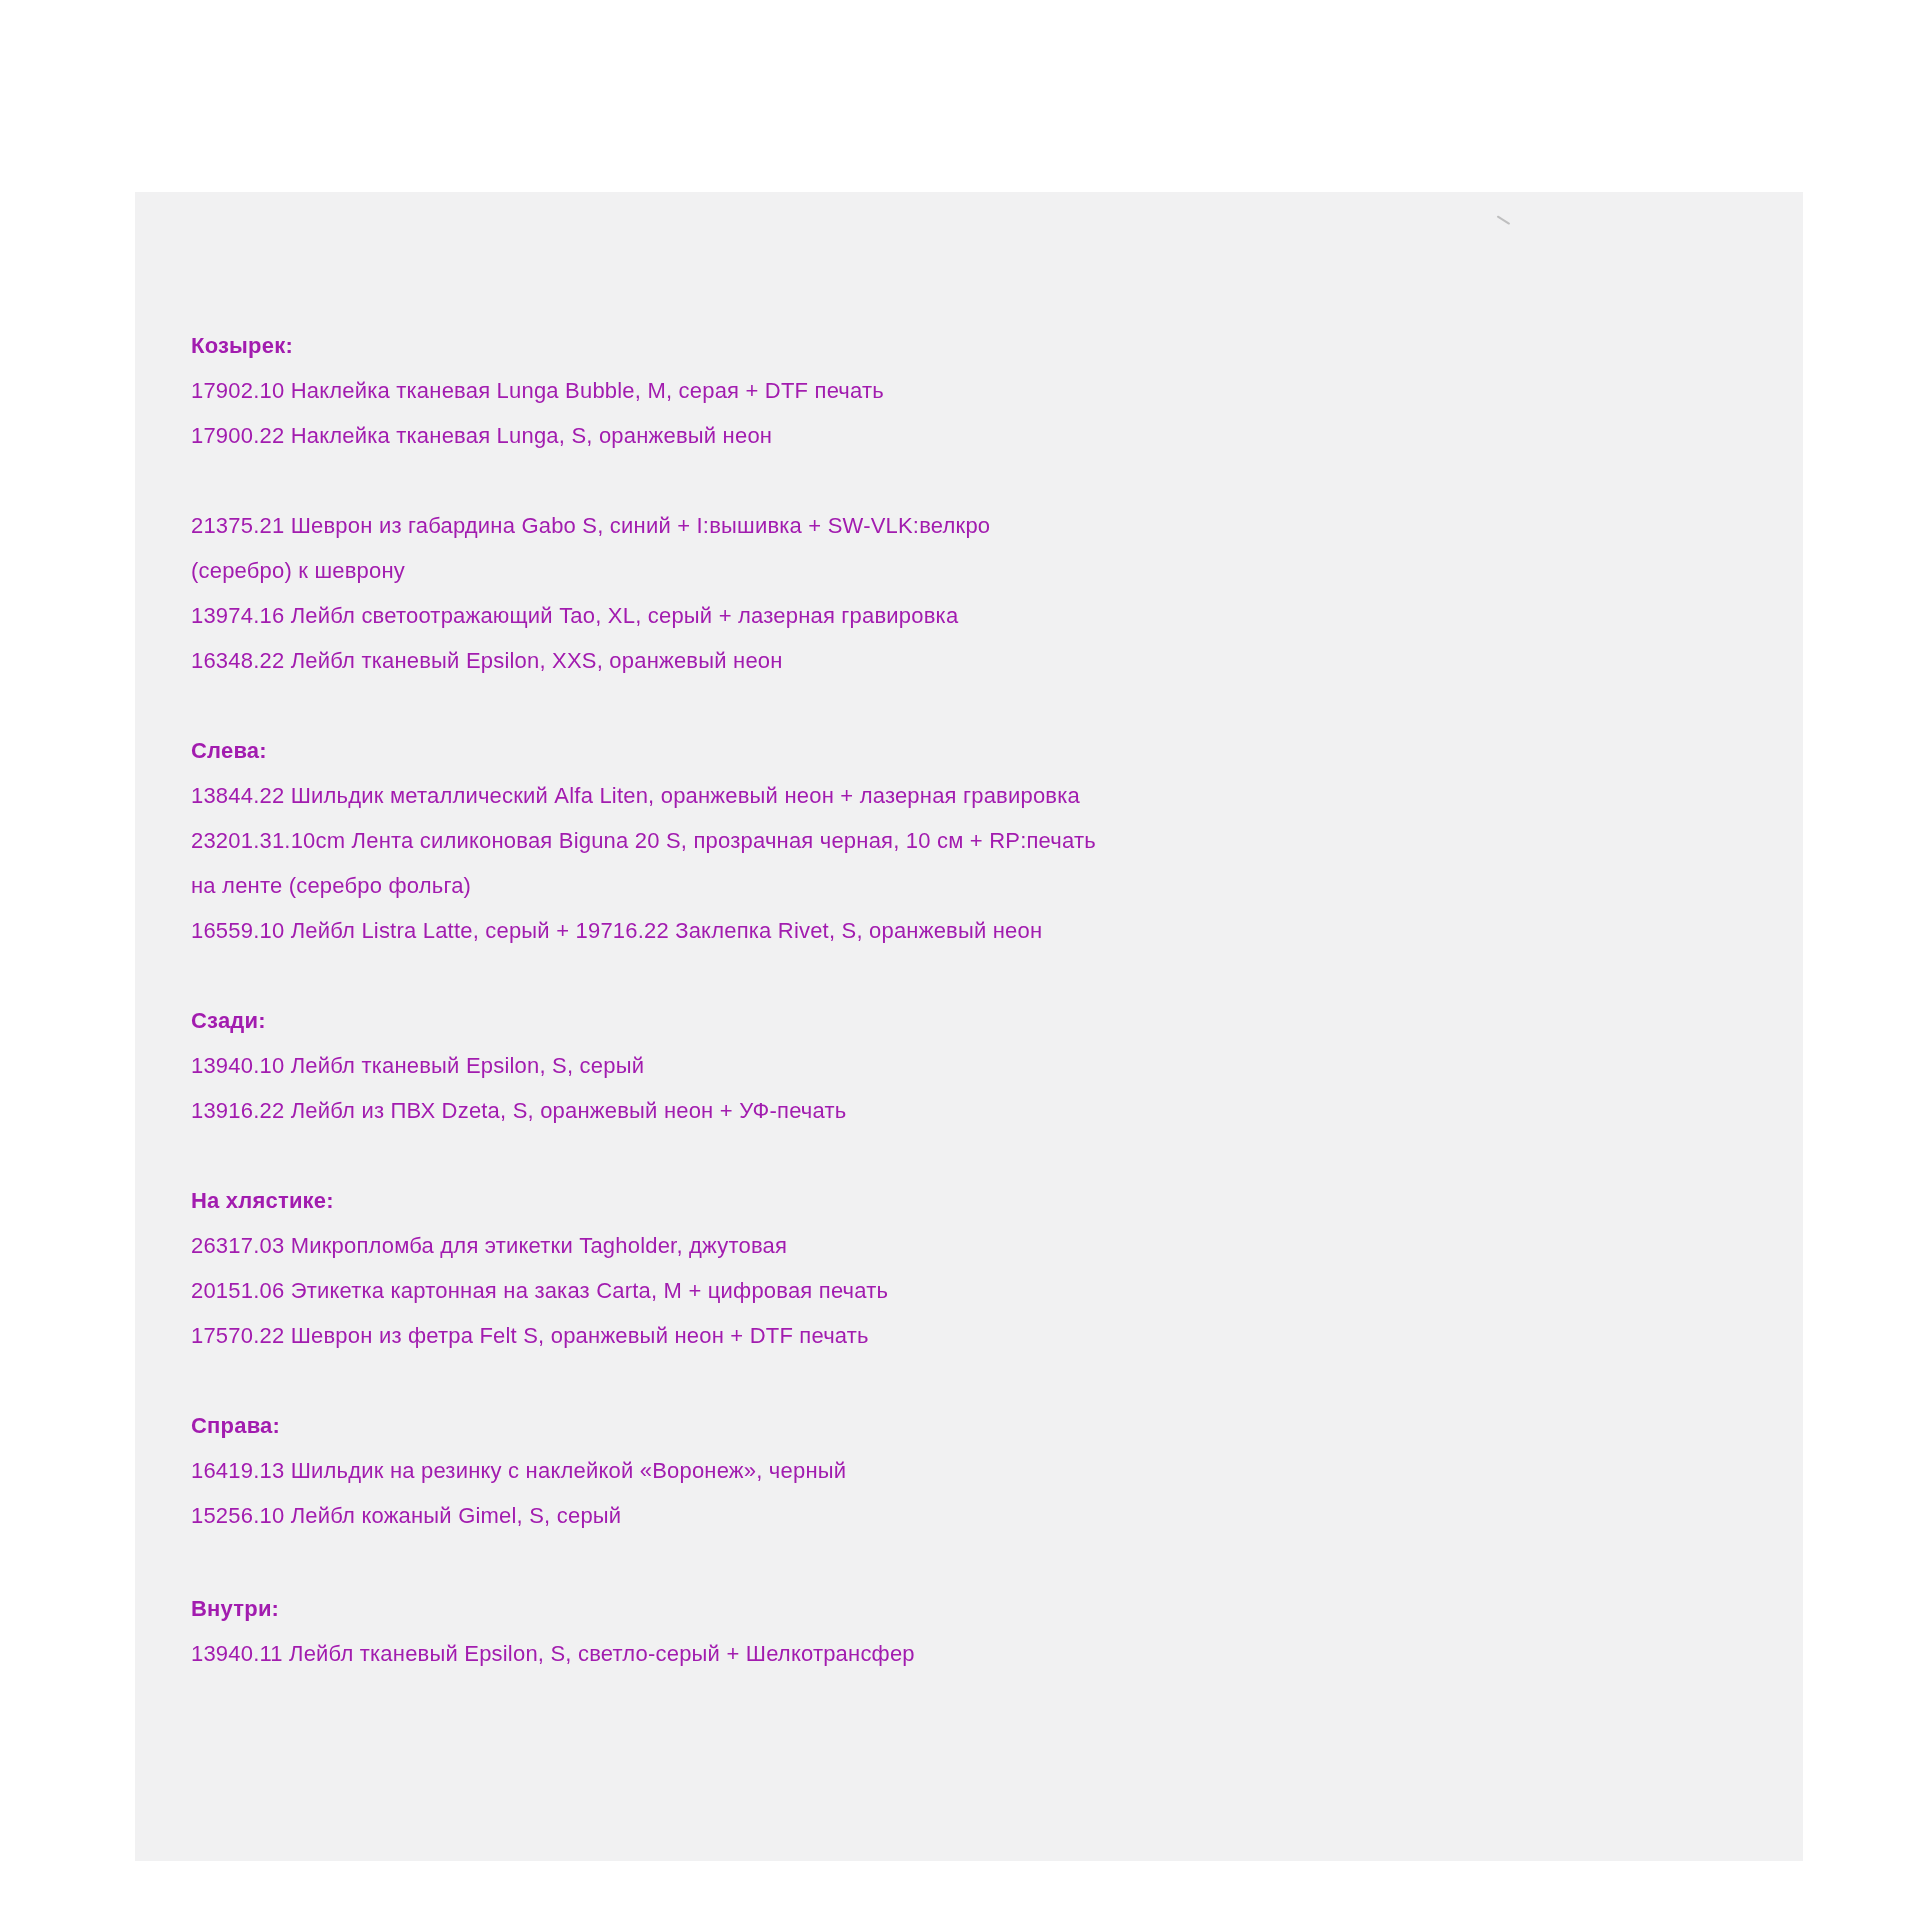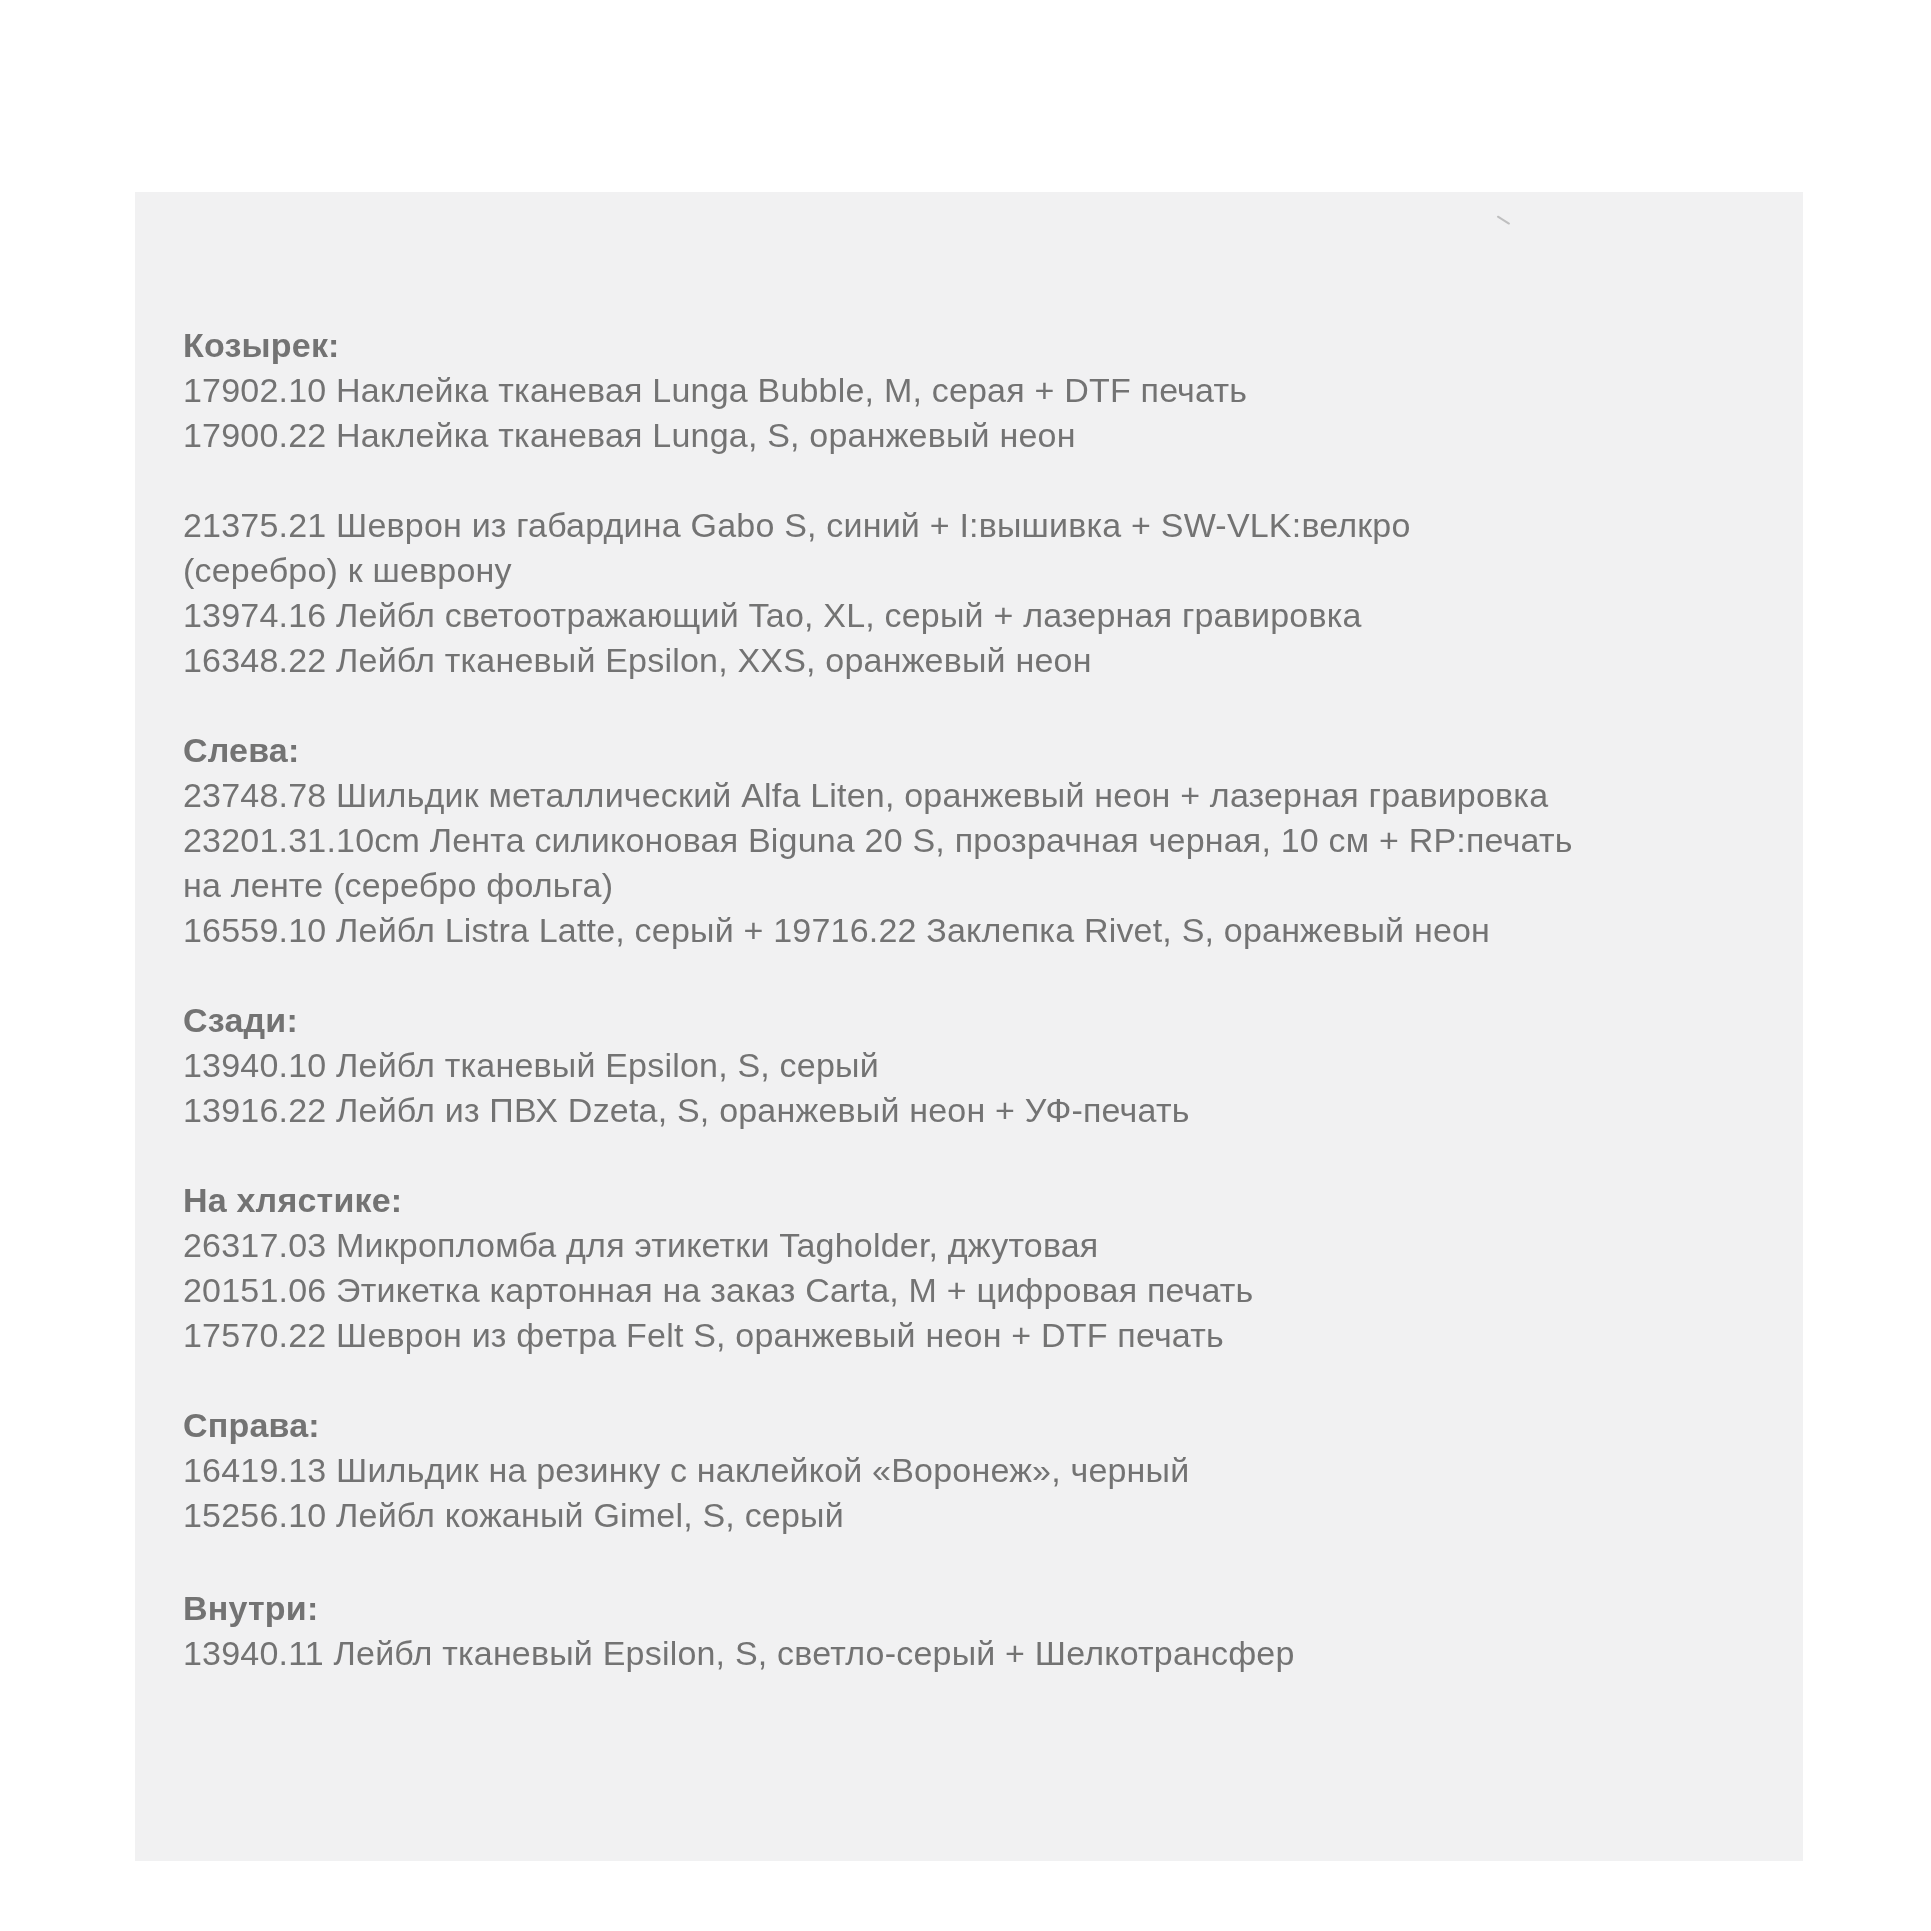--- a/index.html
+++ b/index.html
@@ -20,25 +20,25 @@
   .panel {
     position: absolute;
     left: 135px;
     top: 192px;
     width: 1668px;
     height: 1669px;
     background: #f1f1f2;
   }
   .content {
     position: absolute;
-    left: 48px;
+    left: 56px;
     top: 131px;
     right: 39px;
-    color: #737373;
-    font-size: 34px;
+    color: #a21caf;
+    font-size: 22px;
     line-height: 45px;
     letter-spacing: 0.2px;
   }
   .sec {
     margin: 0 0 45px 0;
   }
   .sec:last-child {
     margin-bottom: 0;
     margin-top: 48px;
   }
@@ -72,21 +72,21 @@
           <div class="line">17900.22 Наклейка тканевая Lunga, S, оранжевый неон</div>
         </div>
         <div class="sec">
           <div class="line">21375.21 Шеврон из габардина Gabo S, синий + I:вышивка + SW-VLK:велкро</div>
           <div class="line">(серебро) к шеврону</div>
           <div class="line">13974.16 Лейбл светоотражающий Tao, XL, серый + лазерная гравировка</div>
           <div class="line">16348.22 Лейбл тканевый Epsilon, XXS, оранжевый неон</div>
         </div>
         <div class="sec">
           <div class="line heading">Слева:</div>
-          <div class="line">23748.78 Шильдик металлический Alfa Liten, оранжевый неон + лазерная гравировка</div>
+          <div class="line">13844.22 Шильдик металлический Alfa Liten, оранжевый неон + лазерная гравировка</div>
           <div class="line">23201.31.10cm Лента силиконовая Biguna 20 S, прозрачная черная, 10 см + RP:печать</div>
           <div class="line">на ленте (серебро фольга)</div>
           <div class="line">16559.10 Лейбл Listra Latte, серый + 19716.22 Заклепка Rivet, S, оранжевый неон</div>
         </div>
         <div class="sec">
           <div class="line heading">Сзади:</div>
           <div class="line">13940.10 Лейбл тканевый Epsilon, S, серый</div>
           <div class="line">13916.22 Лейбл из ПВХ Dzeta, S, оранжевый неон + УФ-печать</div>
         </div>
         <div class="sec">

